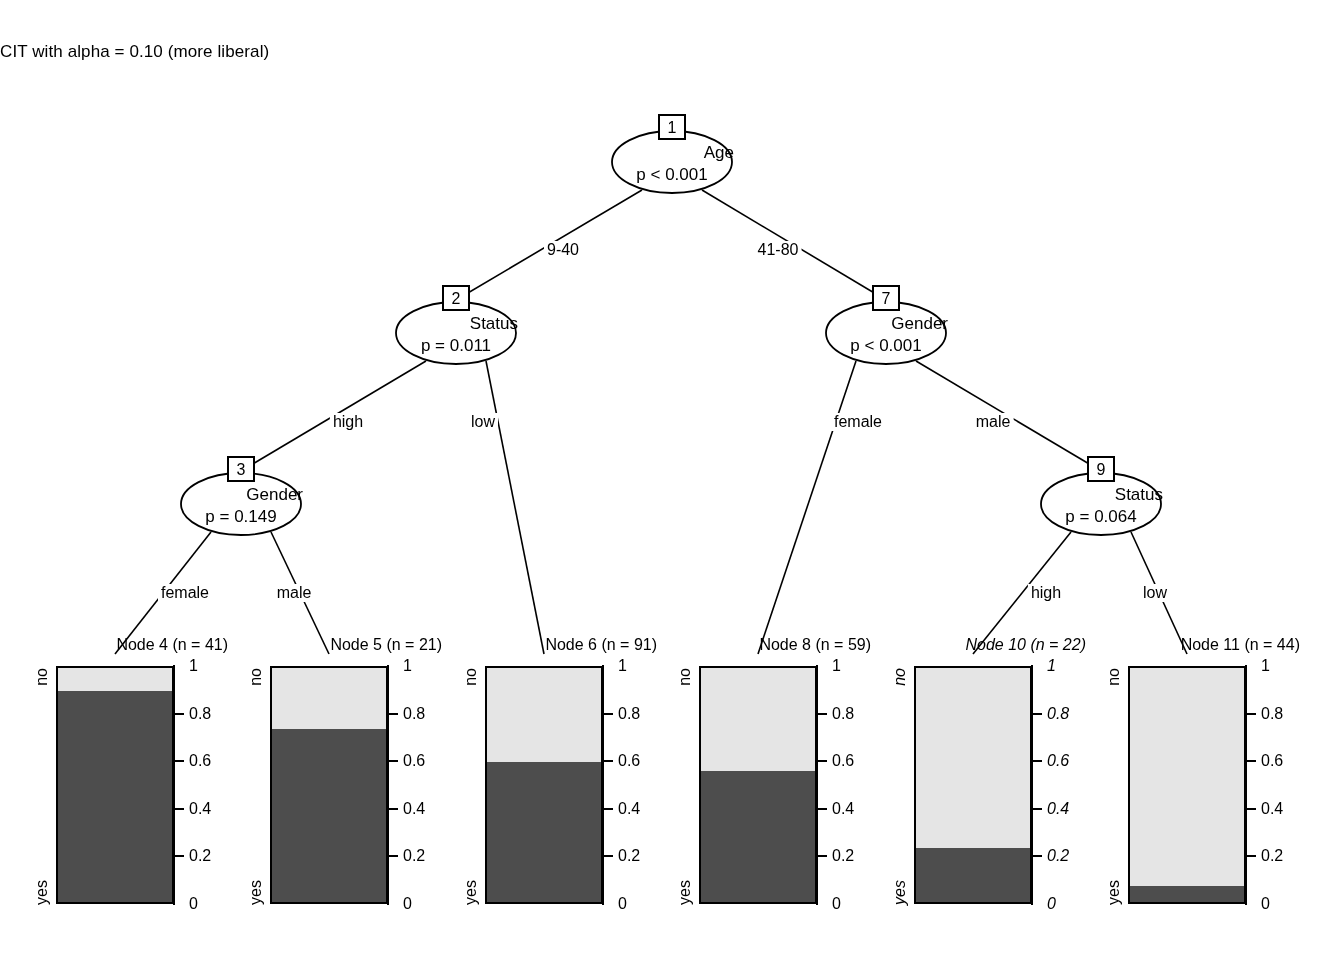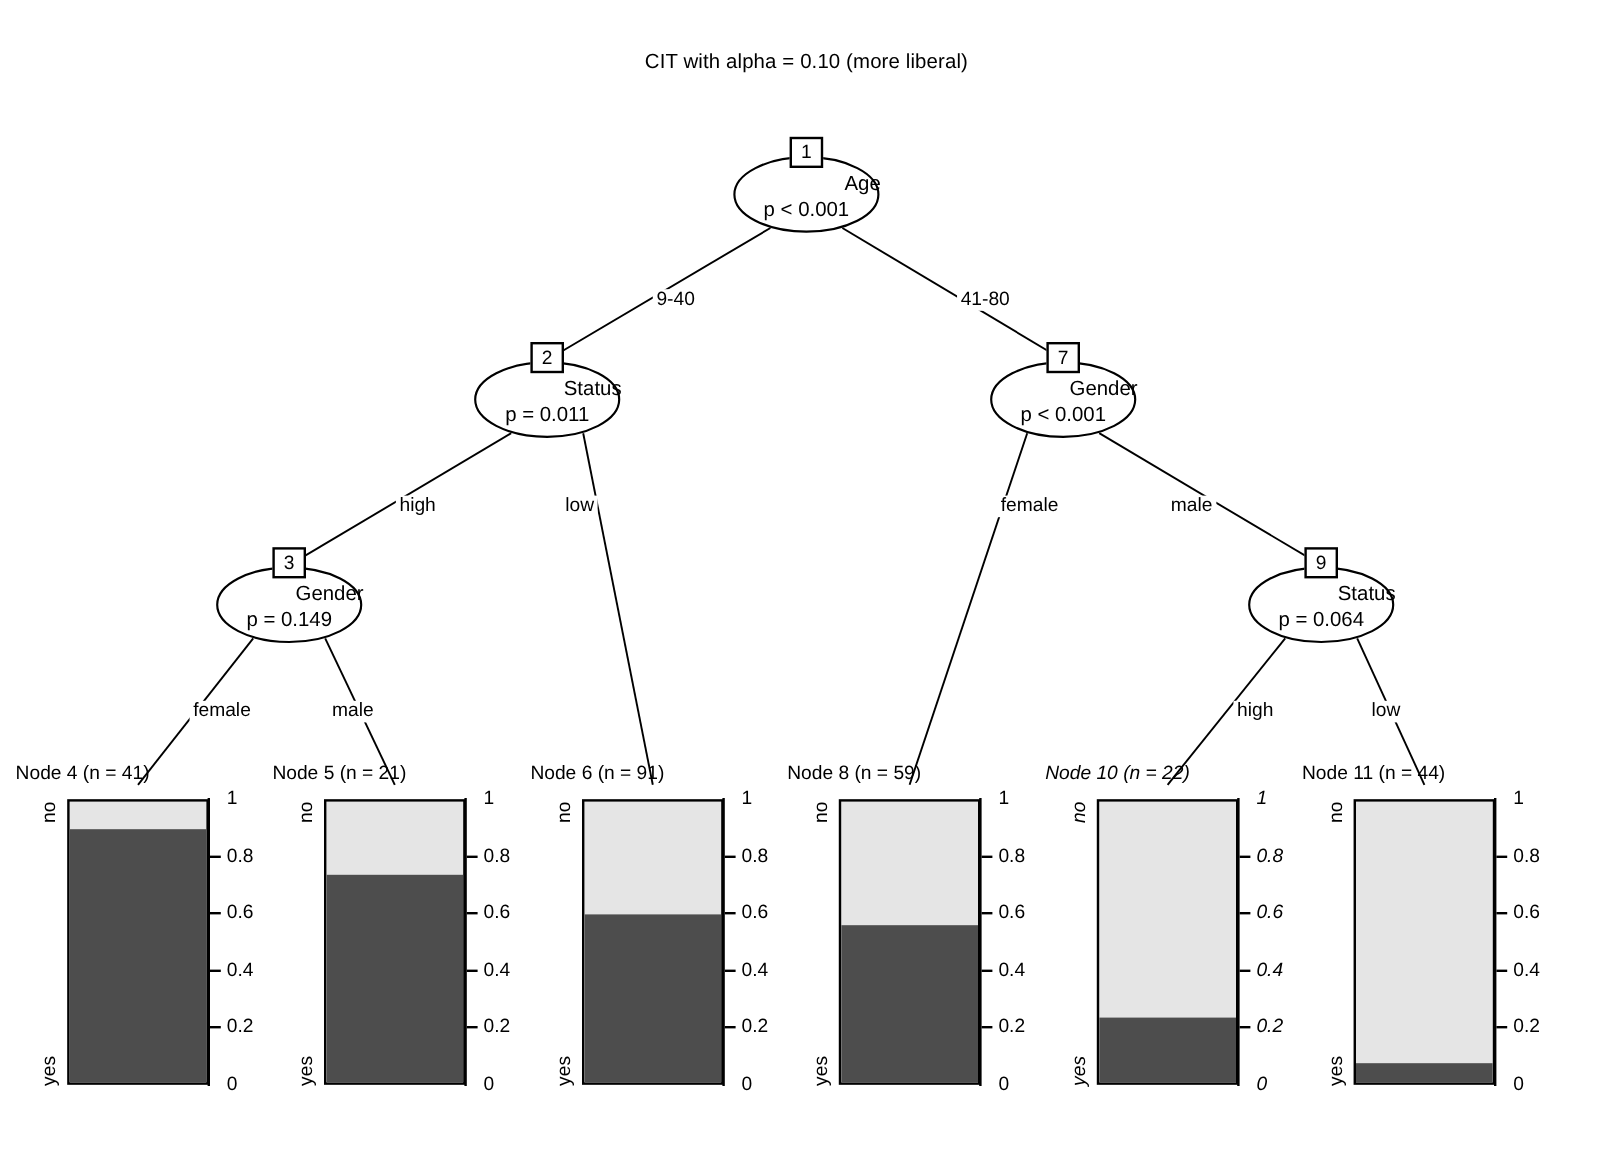--- a/index.html
+++ b/index.html
@@ -25,21 +25,21 @@
     position: absolute;
     left: 0; top: 0;
     width: 1344px;
     height: 960px;
   }
   .title {
     position: absolute;
     left: 0;
     top: 42px;
     width: 1344px;
-    text-align: center;
+    text-align: left;
     font-size: 17px;
     letter-spacing: 0.1px;
   }
   
   .inner-node {
     position: absolute;
     width: 124px;
     height: 66px;
     margin-left: -62px;
     margin-top: -33px;
@@ -93,21 +93,21 @@
   .terminal {
     position: absolute;
     width: 215px;
     height: 300px;
   }
   .terminal .t-title {
     position: absolute;
     left: 0;
     top: 0;
     width: 215px;
-    text-align: left;
+    text-align: right;
     font-size: 16px;
     white-space: nowrap;
   }
   .terminal .plot {
     position: absolute;
     left: 43px;
     top: 30px;
     width: 118px;
     height: 238px;
     border: 2px solid #000;
@@ -218,21 +218,21 @@
         <svg class="ellipse" viewBox="0 0 124 66">
           <ellipse cx="62" cy="33" rx="60" ry="31" fill="none" stroke="#000000" stroke-width="1.8"></ellipse>
         </svg>
         <div class="node-num">9</div>
         <div class="var-name">Status</div>
         <div class="pval">p = 0.064</div>
       </div>
     </div>
   <div id="edge-labels-layer">
       <div class="edge-label" style="left: 563px; top: 250px;">9-40</div>
-      <div class="edge-label" style="left: 821px; top: 250px; text-align: center;">41-80</div>
+      <div class="edge-label" style="left: 778px; top: 250px; text-align: center;">41-80</div>
       <div class="edge-label" style="left: 348px; top: 422px;">high</div>
       <div class="edge-label" style="left: 483px; top: 422px;">low</div>
       <div class="edge-label" style="left: 858px; top: 422px;">female</div>
       <div class="edge-label" style="left: 993px; top: 422px;">male</div>
       <div class="edge-label" style="left: 185px; top: 593px;">female</div>
       <div class="edge-label" style="left: 294px; top: 593px;">male</div>
       <div class="edge-label" style="left: 1046px; top: 593px;">high</div>
       <div class="edge-label" style="left: 1155px; top: 593px;">low</div>
     </div>
   <div id="terminals-layer">

